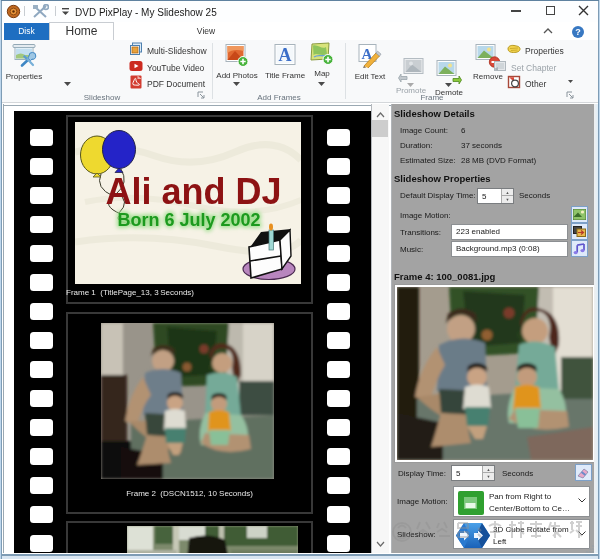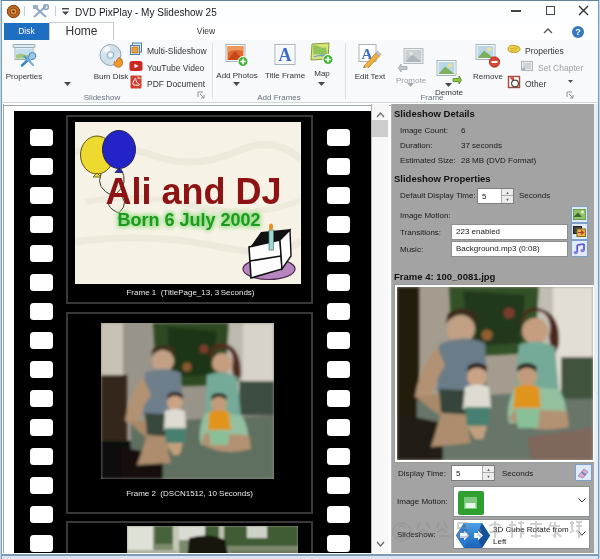--- a/index.html
+++ b/index.html
@@ -97,37 +97,20 @@
         <path d="M5,11 Q10,8 14,11 L21,11 L21,14.5 L5,14.5 Z" fill="#a2c87e"></path>
         <g>
           <path d="M11,21.5 L19,14" stroke="#3f87c4" stroke-width="2.6" stroke-linecap="round"></path>
           <path d="M18,12 a3.4,3.4 0 1 1 3,3.2 l-1.6,1.4 -2.6,-2.6 Z" fill="#9ec7e4" stroke="#3f87c4" stroke-width="1"></path>
           <path d="M22,21 L15,13.5" stroke="#78b0d8" stroke-width="2.2" stroke-linecap="round"></path>
           <path d="M13.5,11 l3,3 -1.6,1.4 -3,-3 Z" fill="#5a9cd0"></path>
         </g>
       </svg>
       <div>Properties</div>
     </div>
-    <div class="abs bigbtn" style="left:85px;top:2px;width:48px">
-      <svg width="27" height="24" viewBox="0 0 27 24">
-        <defs>
-            <linearGradient id="cdg" x1="0" y1="0" x2="1" y2="1">
-          <stop offset="0" stop-color="#eef4f8"></stop>
-              <stop offset="0.5" stop-color="#c9dcea"></stop>
-              <stop offset="1" stop-color="#e6eef5"></stop>
-        </linearGradient>
-          </defs>
-        <circle cx="12.5" cy="11" r="10.5" fill="url(#cdg)" stroke="#8fa3b0" stroke-width="1"></circle>
-        <path d="M5,5 A9,9 0 0 1 11,2.5 L12,7 A5,5 0 0 0 8.5,9 Z" fill="#fff" opacity="0.8"></path>
-        <circle cx="12.5" cy="11" r="3.4" fill="#d5e4ee" stroke="#9ab0bd" stroke-width="1"></circle>
-        <circle cx="12.5" cy="11" r="1.7" fill="#fbfcfd"></circle>
-        <path d="M19.5,23 C16.5,22.5 15.3,20 16.6,17.4 C17.4,18.4 18.4,18.6 18.6,17 C18.8,15.2 20,13.8 21.6,13.4 C21,15.3 22.6,16 23.5,15 C24.8,17.2 25,20.2 23.4,22 C22.4,23.1 20.8,23.4 19.5,23 Z" fill="#f09a2e" stroke="#c06a14" stroke-width="0.9"></path>
-      </svg>
-      <div>Burn Disk</div>
-    </div>
 
     <div class="abs srow" style="left:127px;top:2px">
       <svg width="14" height="14" viewBox="0 0 14 14">
         <rect x="3.5" y="1" width="9" height="9" fill="#dcebf7" stroke="#4d7fae" stroke-width="1"></rect>
         <rect x="1.5" y="3.5" width="9" height="9" fill="#fff" stroke="#4d7fae" stroke-width="1"></rect>
         <rect x="3" y="5" width="6" height="6" fill="#e8a23c" stroke="#b06a1a" stroke-width="0.8"></rect>
       </svg>
         <span>Multi-Slideshow</span>
     </div>
     <div class="abs srow" style="left:127px;top:18.5px">
@@ -179,21 +162,21 @@
     <div class="abs bigbtn" style="left:343px;top:2px;width:50px">
       <svg width="25" height="24" viewBox="0 0 25 24">
         <rect x="1" y="0.5" width="17" height="17" fill="#fff" stroke="#a8b4bc" stroke-width="1"></rect>
         <text x="9" y="14.5" text-anchor="middle" font-family="Liberation Serif" font-size="15" font-weight="bold" fill="#3c6ec8">A</text>
         <path d="M6,22 L18,9 L21.5,12 L10,24" fill="#f0b13c" stroke="#b87e1a" stroke-width="0.8"></path>
         <path d="M18,9 L21.5,12 L23,10.2 L19.6,7.2 Z" fill="#c8ccd0" stroke="#98a0a8" stroke-width="0.8"></path>
         <path d="M6,22 L5,23.8 L8.2,23.6 Z" fill="#5a4a34"></path>
       </svg>
       <div>Edit Text</div>
     </div>
-    <div class="abs bigbtn" style="left:389px;top:6px;width:40px;color:#9aa2a8">
+    <div class="abs bigbtn" style="left:389px;top:16px;width:40px;color:#9aa2a8">
       <svg width="26" height="24" viewBox="0 0 26 24">
         <rect x="6" y="0.5" width="19" height="15" fill="#eceef0" stroke="#b4bcc2" stroke-width="1"></rect>
         <rect x="7.5" y="2" width="16" height="12" fill="#c9ced2"></rect>
         <path d="M7.5,14 L14,6.5 L23.5,14 Z" fill="#aeb6bc"></path>
         <circle cx="13" cy="5.5" r="2" fill="#dfe3e6"></circle>
         <path d="M9,18.5 L3,18.5 L3,16 L0.5,20 L3,24 L3,21.5 L9,21.5 Z" fill="#c2c8cd" stroke="#9aa4ab" stroke-width="0.8"></path>
       </svg>
       <div>Promote</div>
     </div>
     <div class="abs bigbtn" style="left:425px;top:18px;width:44px">
@@ -218,21 +201,21 @@
       <div>Remove</div>
     </div>
 
     <div class="abs srow" style="left:505px;top:2px">
       <svg width="14" height="14" viewBox="0 0 14 14">
         <path d="M1,7 C1,4 4,3 7,3.5 C10,4 13,4.5 13,7 C13,9.5 10,10.5 6.5,10.5 C3.5,10.5 1,9.5 1,7 Z" fill="#f2d24e" stroke="#b89a20" stroke-width="1"></path>
         <path d="M3,6.5 L11,6 M4,8.5 L10.5,8" stroke="#c8a828" stroke-width="0.9"></path>
       </svg>
         <span>Properties</span>
     </div>
-    <div class="abs srow" style="left:518px;top:18.5px;color:#9aa2a8">
+    <div class="abs srow" style="left:491px;top:18.5px;color:#9aa2a8">
       <svg width="14" height="14" viewBox="0 0 14 14">
         <rect x="1.5" y="2.5" width="11" height="9" fill="#e4e7ea" stroke="#b0b8be" stroke-width="1"></rect>
         <rect x="3" y="4" width="8" height="6" fill="#cfd5d9"></rect>
         <path d="M1,10 L5,12 L5,8 Z" fill="#aab2b8"></path>
       </svg>
         <span>Set Chapter</span>
     </div>
     <div class="abs srow" style="left:505px;top:35px">
       <svg width="14" height="14" viewBox="0 0 14 14">
         <rect x="1.5" y="1.5" width="11" height="11" fill="#fff" stroke="#a84838" stroke-width="1.4"></rect>
@@ -308,21 +291,21 @@
         <use href="#sh" y="319"></use>
         <use href="#sh" y="348"></use>
         <use href="#sh" y="377"></use>
         <use href="#sh" y="406"></use>
     </svg>
 
     <div class="abs" style="left:64px;top:11px;width:247px;height:189px;border:2px solid #383838;background:#000"></div>
     <div class="abs" style="left:64px;top:208px;width:247px;height:202px;border:2px solid #383838;background:#000"></div>
     <div class="abs" style="left:64px;top:417px;width:247px;height:60px;border:2px solid #383838;background:#000"></div>
 
-    <div class="abs" style="left:64px;top:184px;width:249px;text-align:center;font-size:8px;color:#e8e8e8">Frame 1&nbsp; (TitlePage_13, 3 Seconds)</div>
+    <div class="abs" style="left:64px;top:184px;width:249px;text-align:left;font-size:8px;color:#e8e8e8">Frame 1&nbsp; (TitlePage_13, 3 Seconds)</div>
     <div class="abs" style="left:64px;top:385px;width:247px;text-align:center;font-size:8px;color:#e8e8e8">Frame 2&nbsp; (DSCN1512, 10 Seconds)</div>
 
     <svg class="abs" style="left:73px;top:18px" width="226" height="162" viewBox="0 0 226 162">
       <rect width="226" height="162" fill="#f6f2e6"></rect>
       <path d="M0,30 Q40,20 80,34 T160,30 T226,38" stroke="#edeadb" stroke-width="7" fill="none"></path>
       <path d="M10,80 Q60,70 120,84 T226,78" stroke="#eeebdc" stroke-width="6" fill="none"></path>
       <path d="M0,120 Q70,110 140,124 T226,118" stroke="#edeadb" stroke-width="7" fill="none"></path>
       <path d="M26,52 q-6,14 12,22 q-12,10 8,18 q-10,8 14,10" stroke="#3a3a2a" stroke-width="1" fill="none"></path>
       <path d="M46,47 q8,14 -4,24 q14,8 2,20" stroke="#3a3a2a" stroke-width="1" fill="none"></path>
       <ellipse cx="22" cy="33" rx="16.5" ry="19" fill="#eed92f" stroke="#55551a" stroke-width="1"></ellipse>
@@ -533,20 +516,21 @@
             <path d="M4.5,5 L8.5,8" stroke="#6a8ac8" stroke-width="2"></path>
           </svg>
         </div>
       <div class="abs" style="left:5px;top:393px">Image Motion:</div>
       <div class="abs combo" style="left:61px;top:382px;width:137px;height:31px">
         <svg class="abs" style="left:4px;top:4px" width="26" height="24" viewBox="0 0 26 24">
           <rect width="26" height="24" rx="2" fill="#2fa02f"></rect>
           <rect x="6" y="6" width="13" height="12" fill="#7cc87c"></rect>
           <rect x="7.5" y="12" width="10" height="5" fill="#e8f8e8"></rect>
         </svg>
+        <div class="abs" style="left:35px;top:4px;line-height:12px">Pan from Right to<br>Center/Bottom to Ce…</div>
         <svg class="abs" style="left:124px;top:11px" width="8" height="5" viewBox="0 0 8 5">
             <path d="M0.5,0.5 L4,4 L7.5,0.5" fill="none" stroke="#333" stroke-width="1"></path>
           </svg>
       </div>
       <div class="abs" style="left:5px;top:426px">Slideshow:</div>
       <div class="abs combo" style="left:61px;top:415px;width:137px;height:30px">
         <svg class="abs" style="left:2px;top:1px" width="34" height="29" viewBox="0 0 34 29">
           <defs>
               <linearGradient id="cub" x1="0" y1="0" x2="0" y2="1">
                 <stop offset="0" stop-color="#4aa0e8"></stop>

